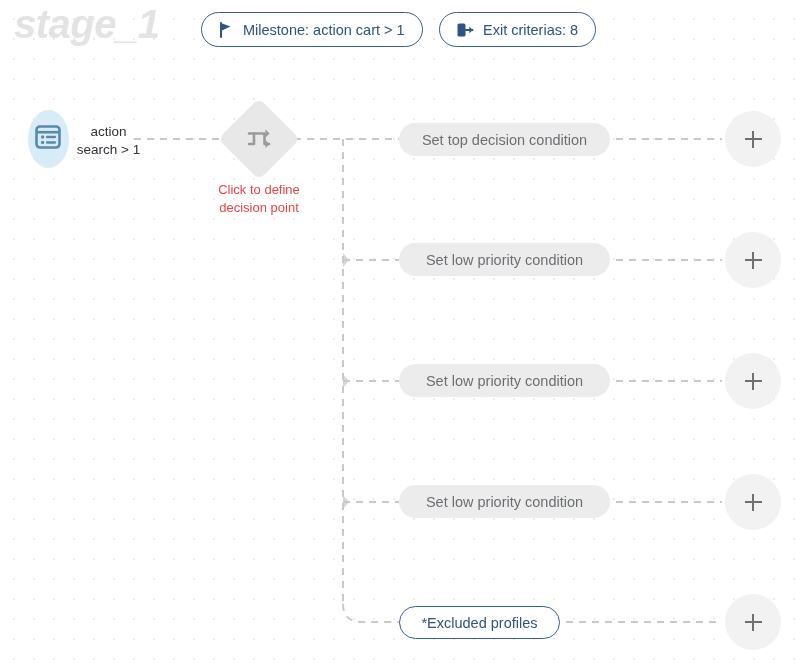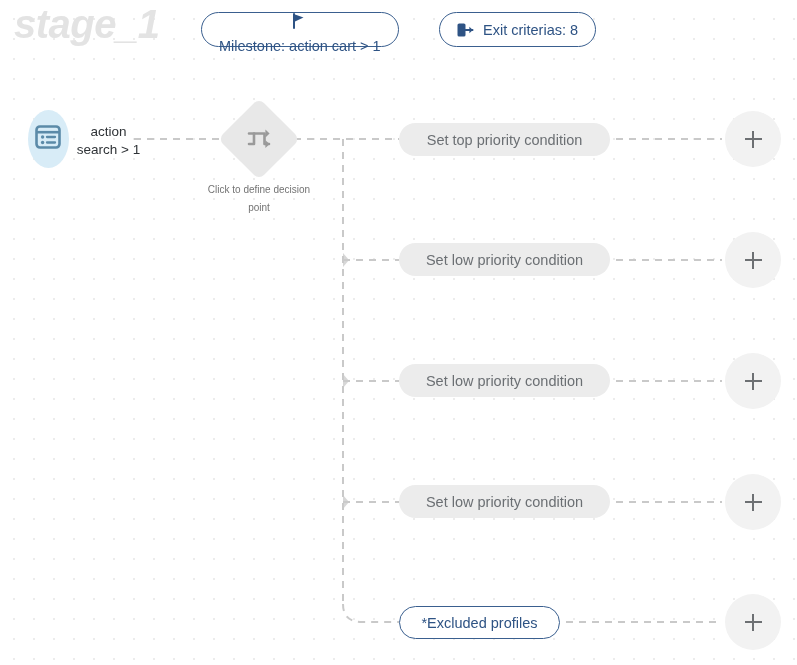--- a/index.html
+++ b/index.html
@@ -37,21 +37,21 @@
     background: #ffffff;
     display: flex;
     align-items: center;
     gap: 9px;
     padding: 0 17px;
     color: #2e5384;
     font-size: 14.5px;
     cursor: pointer;
     white-space: nowrap;
   }
-  #chip-milestone { left: 201px; top: 12px; flex-direction: column; }
+  #chip-milestone { left: 201px; top: 12px; }
   #chip-exit      { left: 439px; top: 12px; }
   .chip svg { display: block; flex: none; }
 
   
   #wires { position: absolute; left: 0; top: 0; width: 797px; height: 665px; pointer-events: none; }
 
   
   #start-node {
     position: absolute;
     left: 28px; top: 110px;
@@ -84,22 +84,22 @@
   #decision-diamond {
     width: 58px; height: 58px;
     background: #e8e8e8;
     border-radius: 7px;
     transform: rotate(45deg);
     display: flex; align-items: center; justify-content: center;
   }
   #decision-diamond > span { transform: rotate(-45deg); display: flex; }
   #decision-label {
     margin-top: 13px;
-    font-size: 10px;
-    color: #737373;
+    font-size: 13px;
+    color: #ef4444;
     text-align: center;
     line-height: 18px;
     width: 116px;
   }
 
   
   .pill {
     position: absolute;
     left: 399px;
     width: 211px;
@@ -217,21 +217,21 @@
         <path d="M3 7.5 L18.5 7.5 L18.5 18 L23 18" stroke="#9a9a9a" stroke-width="2.6" fill="none" stroke-linejoin="round" stroke-linecap="round"></path>
         <path d="M19.4 3.6 L23.6 7.5 L19.4 11.4 Z" fill="#9a9a9a"></path>
         <path d="M3 18 L8 18 L8 7.5" stroke="#9a9a9a" stroke-width="2.6" fill="none" stroke-linejoin="round" stroke-linecap="round"></path>
         <path d="M19.4 14.2 L23.6 18 L19.4 21.9 Z" fill="#9a9a9a"></path>
       </svg>
     </span>
   </div>
   <div id="decision-label">Click to define decision point</div>
 </div>
 
-<div class="pill" style="top:123px">Set top priority condition</div>
+<div class="pill" style="top:123px">Set top decision condition</div>
 <div class="pill" style="top:243px">Set low priority condition</div>
 <div class="pill" style="top:364px">Set low priority condition</div>
 <div class="pill" style="top:485px">Set low priority condition</div>
 <div class="pill excluded" style="top:606px">*Excluded profiles</div>
 
 <div class="plus-btn" style="top:111px"></div>
 <div class="plus-btn" style="top:232px"></div>
 <div class="plus-btn" style="top:353px"></div>
 <div class="plus-btn" style="top:474px"></div>
 <div class="plus-btn" style="top:594px"></div>

